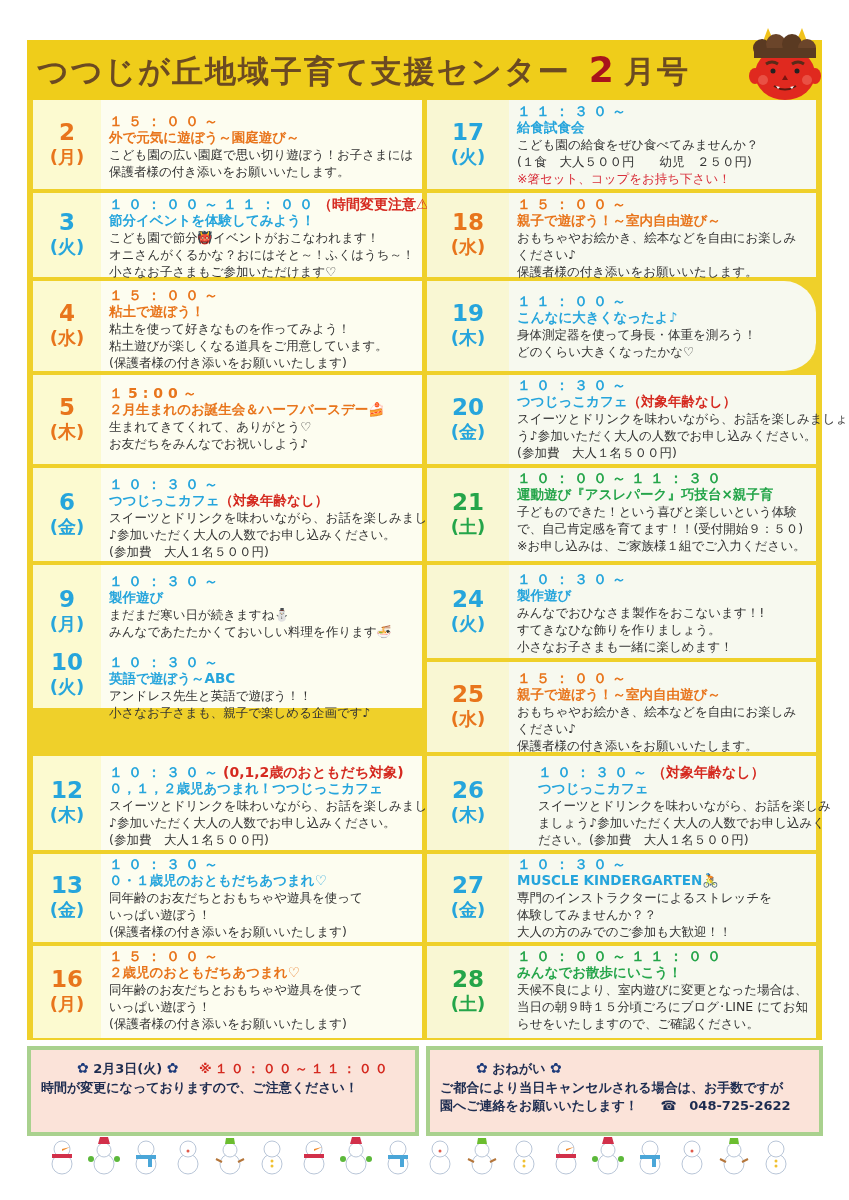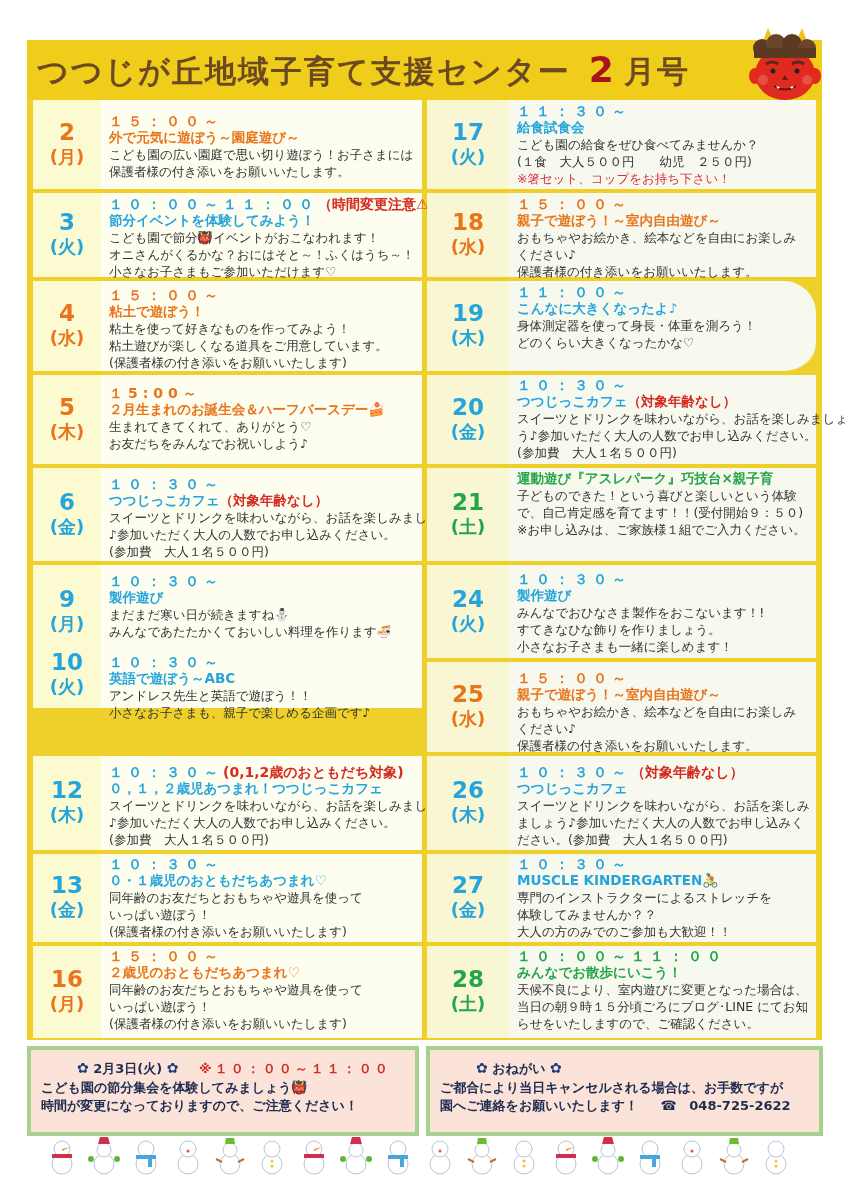--- a/index.html
+++ b/index.html
@@ -265,21 +265,21 @@
         <div class="desc">おもちゃやお絵かき、絵本などを自由にお楽しみ</div>
         <div class="desc">ください♪</div>
         <div class="desc">保護者様の付き添いをお願いいたします。</div>
       </div>
     </div>
     <div class="cell" style="top:181px;height:94px;border-radius:32px;">
       <div class="date c-blue">
         <span class="day">19</span>
         <span class="dow">(木)</span>
       </div>
-      <div class="content" style="padding-top:3px;">
+      <div class="content" style="padding-top:12px;">
         <div class="time c-blue">１１：００～</div>
         <div class="evtitle c-blue">こんなに大きくなったよ♪</div>
         <div class="desc">身体測定器を使って身長・体重を測ろう！</div>
         <div class="desc">どのくらい大きくなったかな♡</div>
       </div>
     </div>
     <div class="cell" style="top:275px;height:93px;">
       <div class="date c-blue">
         <span class="day">20</span>
         <span class="dow">(金)</span>
@@ -291,20 +291,21 @@
         <div class="desc">う♪参加いただく大人の人数でお申し込みください。</div>
         <div class="desc">(参加費　大人１名５００円)</div>
       </div>
     </div>
     <div class="cell" style="top:368px;height:97px;">
       <div class="date c-green">
         <span class="day">21</span>
         <span class="dow">(土)</span>
       </div>
       <div class="content" style="padding-top:2px;">
+        <div class="time c-green">１０：００～１１：３０</div>
         <div class="evtitle c-green">運動遊び『アスレパーク』巧技台×親子育</div>
         <div class="desc">子どものできた！という喜びと楽しいという体験</div>
         <div class="desc">で、自己肯定感を育てます！！(受付開始９：５０)</div>
         <div class="desc">※お申し込みは、ご家族様１組でご入力ください。</div>
       </div>
     </div>
     <div class="cell" style="top:465px;height:97px;">
       <div class="date c-blue">
         <span class="day">24</span>
         <span class="dow">(火)</span>
@@ -323,21 +324,21 @@
         <span class="dow">(水)</span>
       </div>
       <div class="content" style="padding-top:8px;">
         <div class="time c-orange">１５：００～</div>
         <div class="evtitle c-orange">親子で遊ぼう！～室内自由遊び～</div>
         <div class="desc">おもちゃやお絵かき、絵本などを自由にお楽しみ</div>
         <div class="desc">ください♪</div>
         <div class="desc">保護者様の付き添いをお願いいたします。</div>
       </div>
     </div>
-    <div class="cell" style="top:656px;height:98px;">
+    <div class="cell" style="top:656px;height:98px;gap:21px;">
       <div class="date c-blue">
         <span class="day">26</span>
         <span class="dow">(木)</span>
       </div>
       <div class="content" style="padding-top:8px;">
         <div class="time c-blue" style="white-space:nowrap;"><span>１０：３０～</span><span class="note-red">（対象年齢なし）</span></div>
         <div class="evtitle c-blue">つつじっこカフェ</div>
         <div class="desc">スイーツとドリンクを味わいながら、お話を楽しみ</div>
         <div class="desc">ましょう♪参加いただく大人の人数でお申し込みく</div>
         <div class="desc">ださい。(参加費　大人１名５００円)</div>
@@ -372,21 +373,20 @@
   </div>
 </div>
 
 <div class="bottom-box left">
   <div class="bb-head" style="padding-left:36px;">
     <span class="flower">✿</span>
     <span>2月3日(火)</span>
     <span class="flower">✿</span>
     <span class="red">※１０：００～１１：００</span>
   </div>
-  <div class="bb-text">こども園の節分集会を体験してみましょう👹</div>
   <div class="bb-text">時間が変更になっておりますので、ご注意ください！</div>
 </div>
 
 <div class="bottom-box right">
   <div class="bb-head" style="padding-left:36px;">
     <span class="flower">✿</span>
     <span>おねがい</span>
     <span class="flower">✿</span>
   </div>
   <div class="bb-text">ご都合により当日キャンセルされる場合は、お手数ですが</div>

